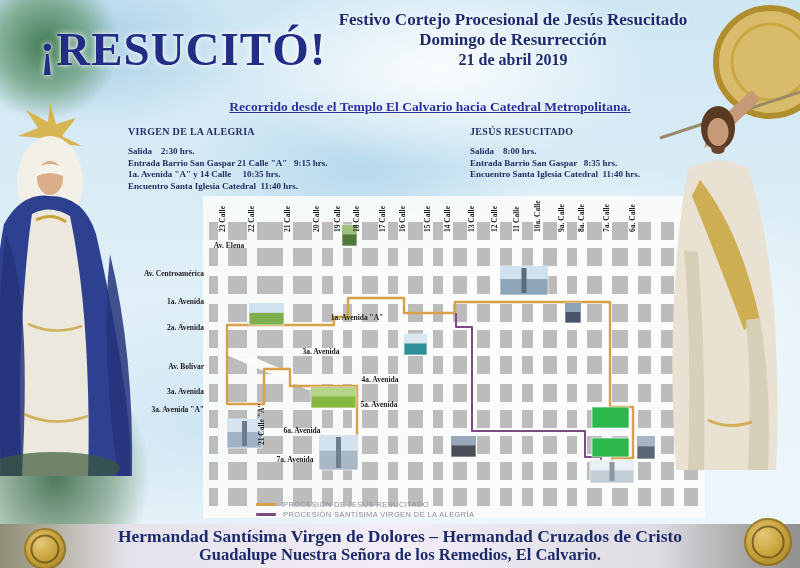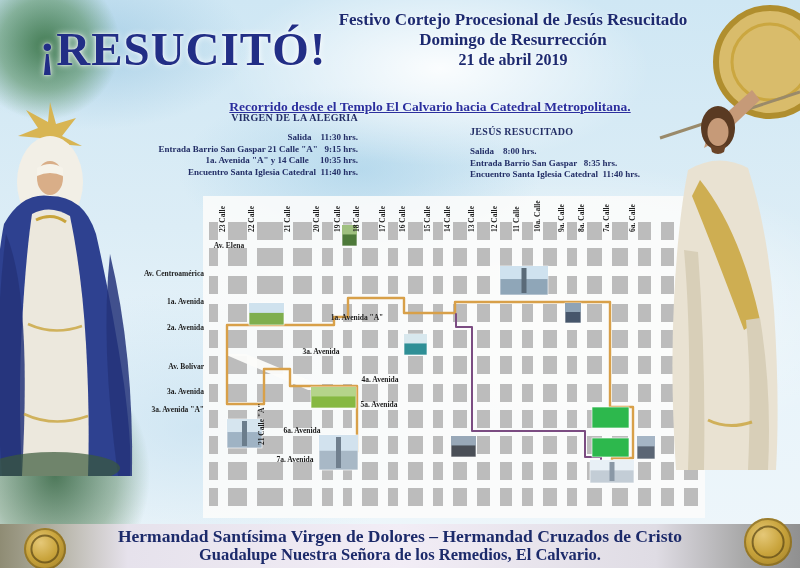--- a/index.html
+++ b/index.html
@@ -27,21 +27,21 @@
     color:#1d2a70;font-weight:bold;text-shadow:0 0 4px rgba(255,255,255,.8);}
   .header .h1{font-size:17px;line-height:20px;}
   .header .h2{font-size:17px;line-height:19px;}
   .header .h3{font-size:17px;line-height:20px;}
   .header .h4{font-size:16px;line-height:19px;}
   .route-subtitle{position:absolute;left:190px;top:99px;width:480px;text-align:center;
     font-size:13.5px;font-weight:bold;color:#2a2f9e;text-shadow:0 0 3px rgba(255,255,255,.8);text-decoration:underline;}
   .sched{position:absolute;color:#232e66;}
   .sched .s-title{font-size:10px;font-weight:bold;letter-spacing:.3px;margin-bottom:9px;}
   .sched .s-item{font-size:9px;line-height:11.5px;font-weight:bold;white-space:pre;}
-  .sched-left{left:128px;top:112px;width:230px;text-align:right;}
+  .sched-left{left:128px;top:126px;width:230px;}
   .sched-right{left:470px;top:126px;width:210px;}
   #map-svg{position:absolute;left:0;top:0;width:800px;height:568px;}
   #map-svg text{font-family:"Liberation Serif",serif;fill:#1d1d1d;font-weight:bold;}
   .legend{position:absolute;left:256px;top:499px;}
   .legend-row{display:flex;align-items:center;height:10px;}
   .legend-swatch{width:20px;height:3px;margin-right:7px;border-radius:1px;}
   .legend-label{font-family:"Liberation Sans",sans-serif;font-size:7.5px;color:#8d8a9a;letter-spacing:.4px;}
   .footer-band{position:absolute;left:0;top:524px;width:800px;height:44px;
     background:linear-gradient(90deg,#8f8c74 0%,#b4b2a4 7%,#e6e2ec 16%,#f2edf6 50%,#dfdce4 82%,#a8a8a8 93%,#909090 100%);}
   .footer-text{position:absolute;left:80px;top:526px;width:640px;text-align:center;
@@ -437,33 +437,43 @@
   <div class="page-title">¡RESUCITÓ!</div>
   <div class="header">
     <div class="h1">Festivo Cortejo Procesional de Jesús Resucitado</div>
     <div class="h3">Domingo de Resurrección</div>
     <div class="h4">21 de abril 2019</div>
   </div>
   <div class="route-subtitle">Recorrido desde el Templo El Calvario hacia Catedral Metropolitana.</div>
 
   <div class="sched sched-left">
     <div class="s-title">VIRGEN DE LA ALEGRIA</div>
-    <div class="s-item">Salida    11:30 hrs.</div>
+    <div class="s-item">Salida    2:30 hrs.</div>
     <div class="s-item">Entrada Barrio San Gaspar 21 Calle "A"   9:15 hrs.</div>
     <div class="s-item">1a. Avenida "A" y 14 Calle     10:35 hrs.</div>
     <div class="s-item">Encuentro Santa Iglesia Catedral  11:40 hrs.</div>
   </div>
 
   <div class="sched sched-right">
     <div class="s-title">JESÚS RESUCITADO</div>
     <div class="s-item">Salida    8:00 hrs.</div>
     <div class="s-item">Entrada Barrio San Gaspar   8:35 hrs.</div>
     <div class="s-item">Encuentro Santa Iglesia Catedral  11:40 hrs.</div>
   </div>
 
+  <div class="legend">
+    <div class="legend-row">
+      <div class="legend-swatch" style="background: rgb(216, 160, 73);"></div>
+      <div class="legend-label">PROCESIÓN DE JESÚS RESUCITADO</div>
+    </div>
+    <div class="legend-row">
+      <div class="legend-swatch" style="background: rgb(123, 76, 130);"></div>
+      <div class="legend-label">PROCESIÓN SANTÍSIMA VIRGEN DE LA ALEGRÍA</div>
+    </div>
+  </div>
 
   <div class="footer-band"></div>
   <div class="footer-text">
     <div class="f1">Hermandad Santísima Virgen de Dolores –  Hermandad Cruzados de Cristo</div>
     <div class="f2">Guadalupe Nuestra Señora de los Remedios, El Calvario.</div>
   </div>
   <div class="seal seal-left">
       <div class="seal-inner"></div>
     </div>
   <div class="seal seal-right">

